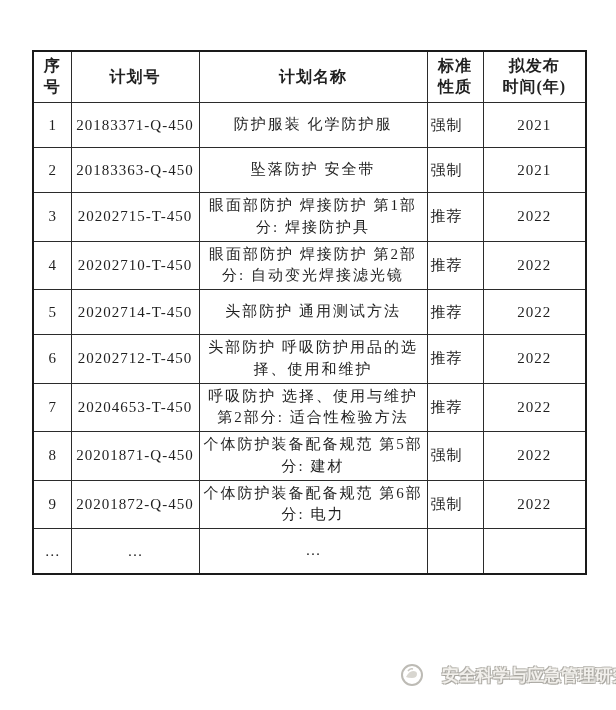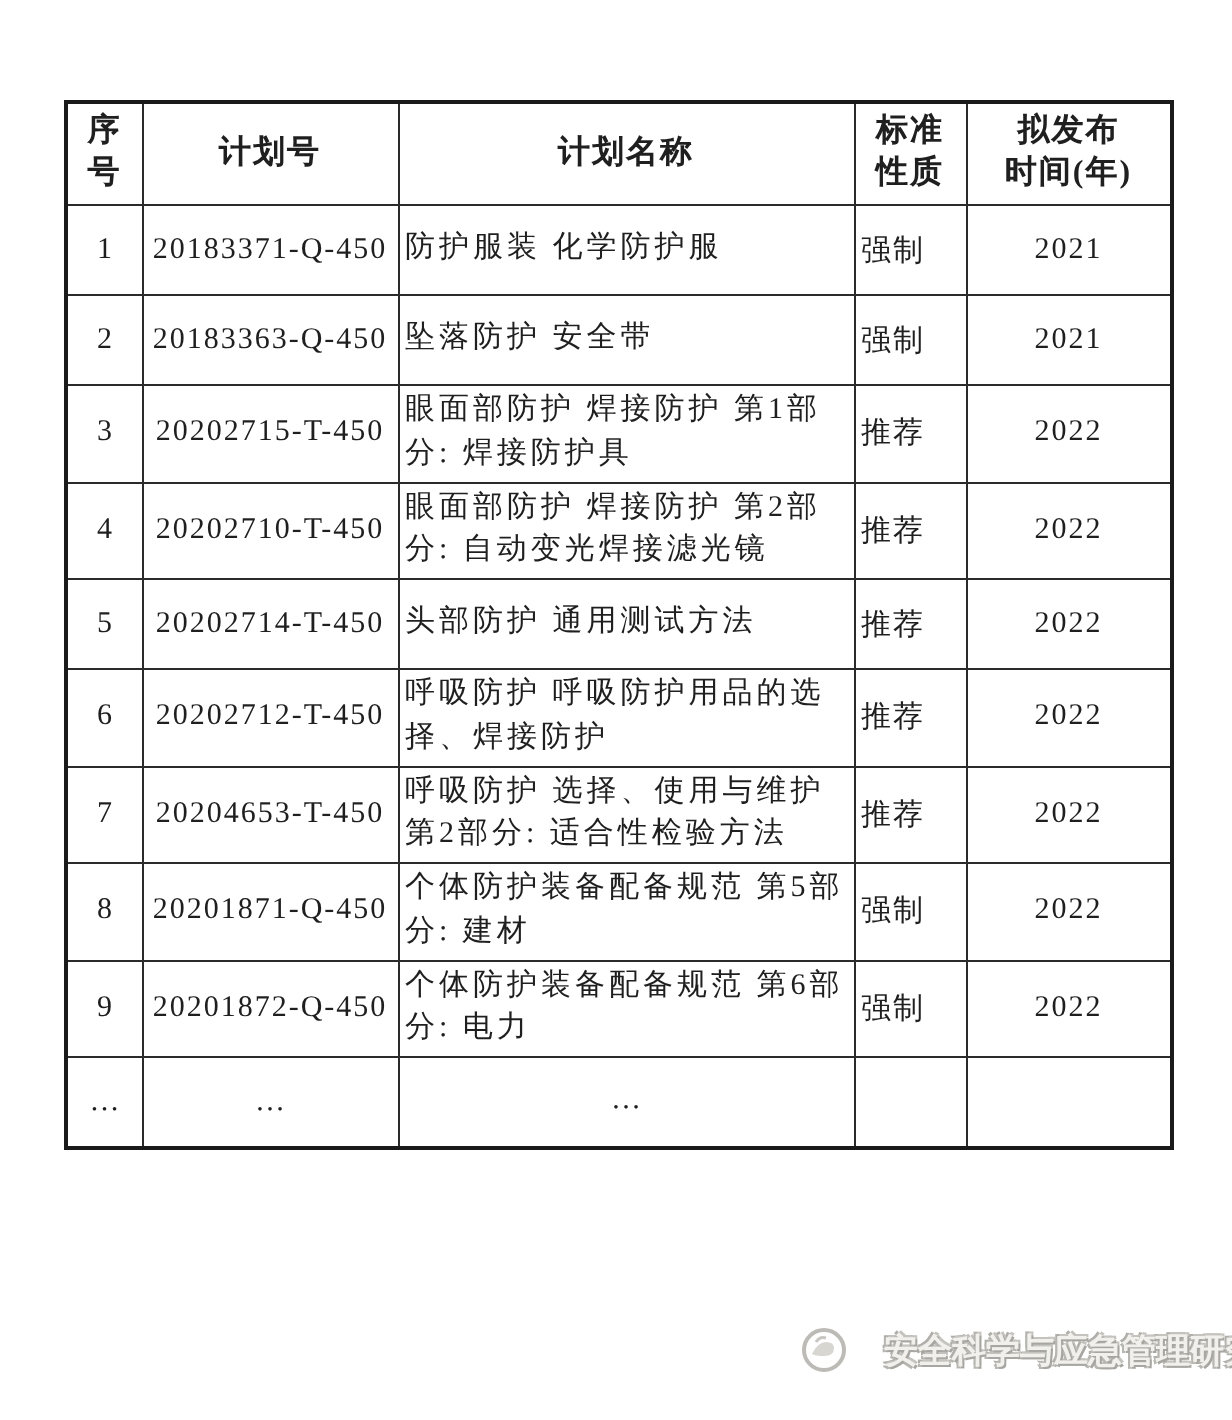--- a/index.html
+++ b/index.html
@@ -43,21 +43,21 @@
     font-size: 16px;
     line-height: 1.3;
     white-space: pre-line;
     text-align: center;
     height: 46px;
     letter-spacing: 1px;
   }
   table.standards td { height: 40px; }
   td.c-no   { text-align: center; }
   td.c-plan { text-align: center; letter-spacing: 1px; }
-  td.c-name { text-align: left; padding-left: 8px; padding-right: 4px; letter-spacing: 2px; line-height: 1.45; }
+  td.c-name { text-align: center; padding-left: 8px; padding-right: 4px; letter-spacing: 2px; line-height: 1.45; }
   td.c-nature { text-align: left; letter-spacing: 1px; }
   td.c-year { text-align: center; letter-spacing: 1px; }
   tbody tr:last-child td { text-align: center; letter-spacing: 0; }
   .watermark {
     position: absolute;
     left: 400px;
     top: 663px;
     display: flex;
     align-items: center;
     gap: 18px;
@@ -141,21 +141,21 @@
       <td class="c-no">5</td>
       <td class="c-plan">20202714-T-450</td>
       <td class="c-name">头部防护 通用测试方法</td>
       <td class="c-nature">推荐</td>
       <td class="c-year">2022</td>
     </tr>
 
     <tr>
       <td class="c-no">6</td>
       <td class="c-plan">20202712-T-450</td>
-      <td class="c-name">呼吸防护 呼吸防护用品的选择、焊接防护</td>
+      <td class="c-name">头部防护 呼吸防护用品的选择、使用和维护</td>
       <td class="c-nature">推荐</td>
       <td class="c-year">2022</td>
     </tr>
 
     <tr>
       <td class="c-no">7</td>
       <td class="c-plan">20204653-T-450</td>
       <td class="c-name">呼吸防护 选择、使用与维护 第2部分: 适合性检验方法</td>
       <td class="c-nature">推荐</td>
       <td class="c-year">2022</td>

